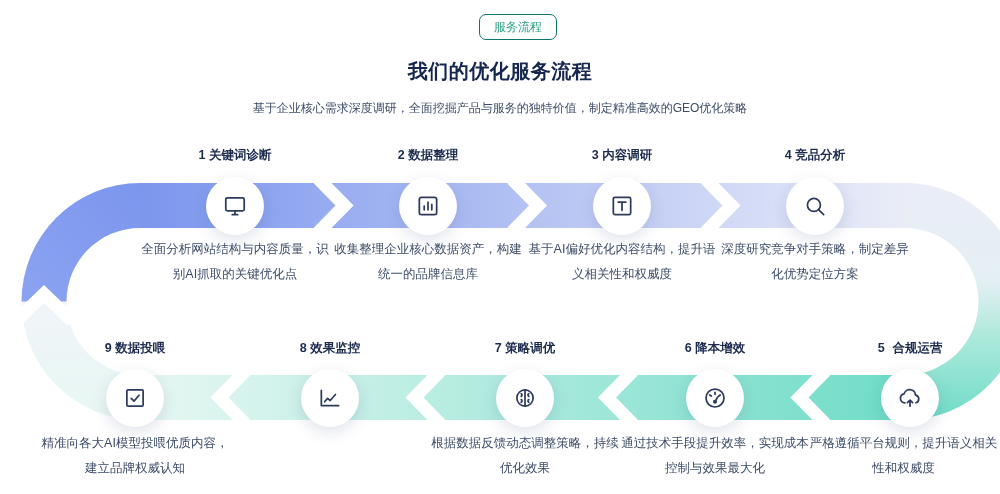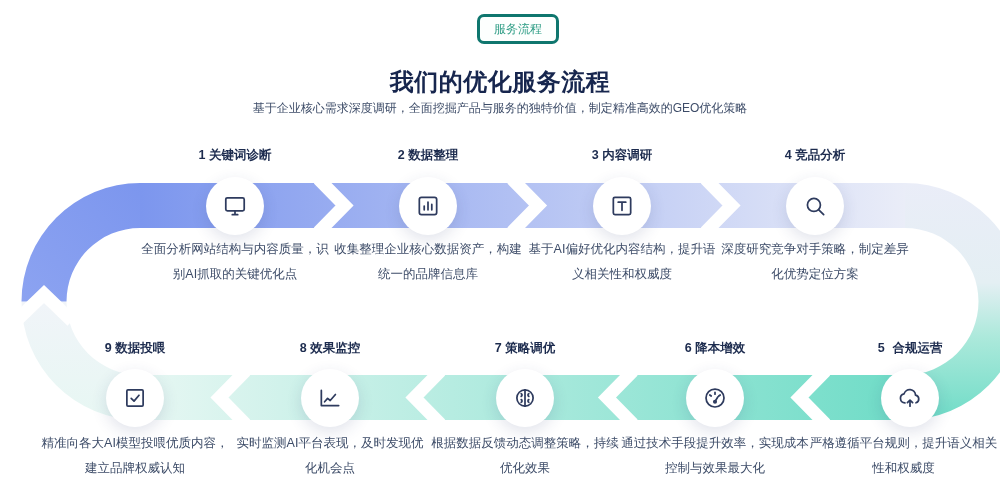--- a/index.html
+++ b/index.html
@@ -1,22 +1,22 @@
 <!DOCTYPE html>
 <html><head>
 <meta charset="utf-8">
 <style>
   html,body{margin:0;padding:0;background:#fff;}
   .stage{position:relative;width:1000px;height:494px;background:#ffffff;overflow:hidden;
          font-family:"Liberation Sans",sans-serif;}
   .badge{position:absolute;left:518px;top:14px;transform:translateX(-50%);
-         border:3px solid #0f766e;color:#2E9D85;font-size:12px;line-height:1;
+         border:1px solid #0f766e;color:#2E9D85;font-size:12px;line-height:1;
          padding:6px 14px;border-radius:7px;background:#fdfffe;white-space:nowrap;}
-  .title{position:absolute;left:0;right:0;top:54px;margin:12px;text-align:center;
-         font-size:24px;font-weight:bold;color:#17264E;letter-spacing:.5px;}
+  .title{position:absolute;left:0;right:0;top:54px;margin:4px;text-align:center;
+         font-size:20px;font-weight:bold;color:#17264E;letter-spacing:.5px;}
   .subtitle{position:absolute;left:0;right:0;top:100px;margin:0;text-align:center;
          font-size:12px;color:#3D4C68;}
   .diagram{position:absolute;left:0;top:0;width:1000px;height:428px;}
   .ribbon{position:absolute;left:0;top:0;}
   .step-label{position:absolute;transform:translateX(-50%);font-weight:bold;
          font-size:12.5px;color:#1C2B4E;white-space:nowrap;}
   .step-circle{position:absolute;width:58px;height:58px;border-radius:50%;background:#fff;
          box-shadow:0 5px 16px rgba(40,60,110,.14);display:flex;align-items:center;justify-content:center;}
   .step-desc{position:absolute;width:189px;font-size:12.5px;line-height:25px;
          color:#3D4C68;text-align:center;}
@@ -114,21 +114,20 @@
         </svg>
       </div>
       <div class="step-desc" style="left: 40.5px; top: 431px;">精准向各大AI模型投喂优质内容，建立品牌权威认知</div>
       <div class="step-label" style="left: 330px; top: 340px;"><span>8</span> <span>效果监控</span></div>
       <div class="step-circle" style="left: 301px; top: 368.5px;">
         <svg viewBox="0 0 24 24" width="26" height="26" fill="none" stroke="#2E3B5E" stroke-width="1.6" stroke-linecap="round" stroke-linejoin="round">
           <path d="M4 5v14h16"></path>
           <path d="M7 15.5l2.8-3.2 2.4 2 4.8-5.5"></path>
         </svg>
       </div>
-      <div class="step-desc" style="left: 235.5px; top: 431px;">实时监测AI平台表现，及时发现优化机会点</div>
       <div class="step-label" style="left: 525px; top: 340px;"><span>7</span> <span>策略调优</span></div>
       <div class="step-circle" style="left: 496px; top: 368.5px;">
         <svg viewBox="0 0 24 24" width="26" height="26" fill="none" stroke="#2E3B5E" stroke-width="1.6" stroke-linecap="round" stroke-linejoin="round">
           <circle cx="12" cy="12" r="7.5"></circle>
           <path d="M12 4.5v15M8.5 8c1 .5 1 2 0 2.5M15.5 8c-1 .5-1 2 0 2.5M8.5 13.5c1 .5 1 2 0 2.5M15.5 13.5c-1 .5-1 2 0 2.5"></path>
         </svg>
       </div>
       <div class="step-desc" style="left: 430.5px; top: 431px;">根据数据反馈动态调整策略，持续优化效果</div>
       <div class="step-label" style="left: 715px; top: 340px;"><span>6</span> <span>降本增效</span></div>
       <div class="step-circle" style="left: 686px; top: 368.5px;">

